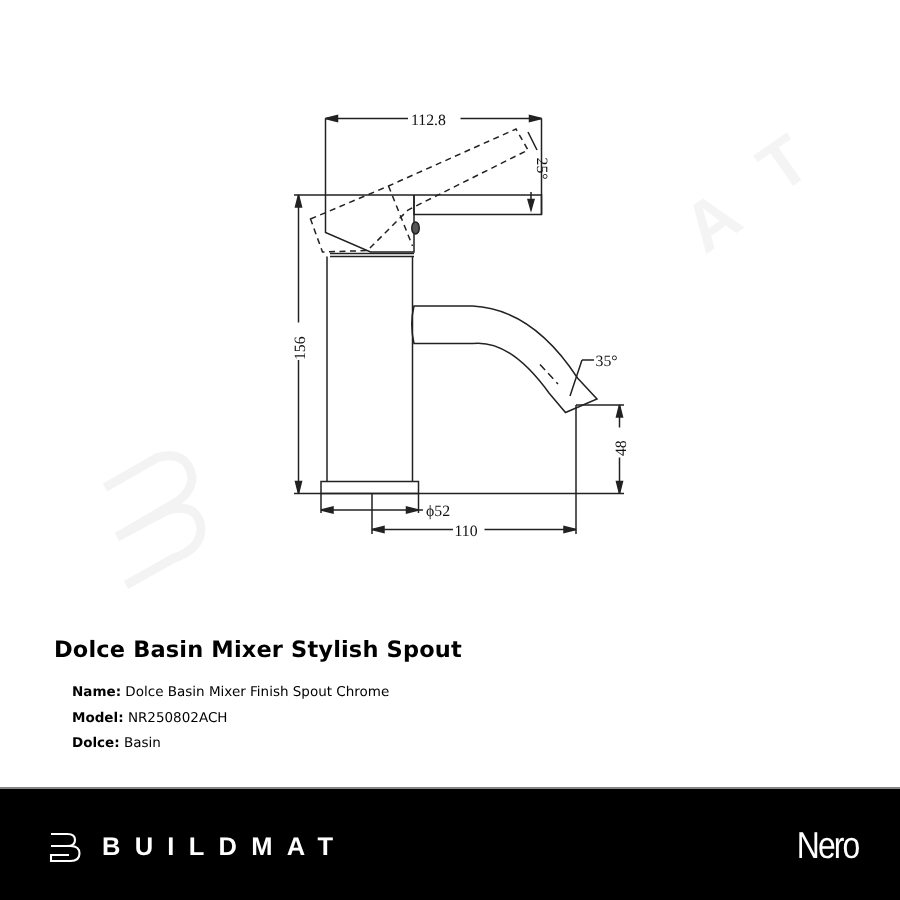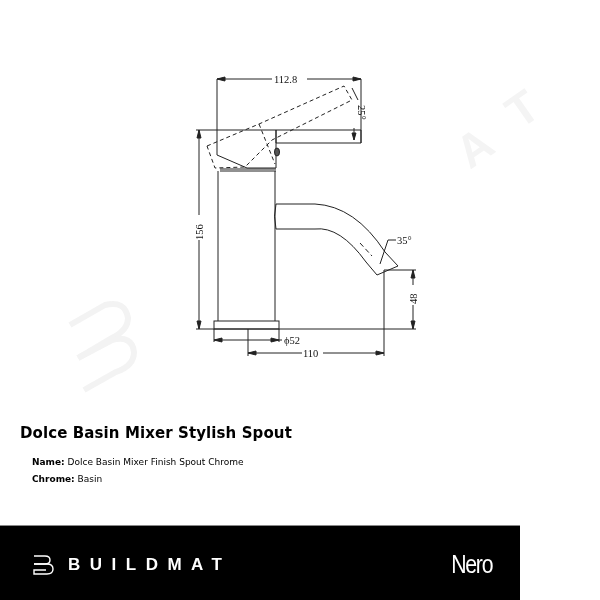--- a/index.html
+++ b/index.html
@@ -1,24 +1,24 @@
 <!DOCTYPE html>
 <html><head>
 <meta charset="utf-8">
 <style>
   html, body { margin: 0; padding: 0; }
   body { width: 600px; height: 600px; background: #ffffff; position: relative; overflow: hidden; font-family: "Liberation Sans", sans-serif; }
   .drawing { position: absolute; left: 0; top: 0; width: 600px; height: 400px; padding-left: 24px; }
   .drawing svg { position: absolute; left: 0; top: 0; }
   .watermark { position: absolute; left: 0; top: 0; width: 600px; height: 400px; pointer-events: none; }
-  .info { position: absolute; left: 20px; top: 424px; color: #000; }
+  .info { position: absolute; left: 36px; top: 424px; color: #000; }
   .info h1 { margin: 0 0 12px 0; font-size: 16.5px; font-weight: bold; letter-spacing: 0.1px; font-family: "DejaVu Sans", sans-serif; font-size: 15px; }
   .info .row { font-size: 9px; line-height: 17px; font-family: "DejaVu Sans", sans-serif; }
   .info .row b { font-weight: bold; padding-left: 12px; }
-  .footer { position: absolute; left: 0; top: 525px; width: 520px; height: 75px; background: #000; border-top: 1px solid #888; }
+  .footer { position: absolute; left: 0; top: 525px; width: 600px; height: 75px; background: #000; border-top: 1px solid #888; }
   .brand { position: absolute; left: 32px; top: 28px; display: flex; align-items: center; }
   .brand-text { color: #fff; font-weight: bold; font-size: 17px; letter-spacing: 9.5px; margin-left: 10px; font-family: "Liberation Sans", sans-serif; }
   .nero { position: absolute; right: 28px; top: 24px; color: #fff; font-size: 25px; font-family: "Liberation Sans", sans-serif; letter-spacing: -1.5px; transform: scaleX(0.85); transform-origin: right center; }
   .dim-text { font-family: "Liberation Serif", serif; font-size: 10.5px; fill: #111; }
 </style>
 </head>
 <body>
 
 <div class="drawing">
 
@@ -107,21 +107,25 @@
   </svg>
 </div>
 
 <div class="info">
   <h1>Dolce Basin Mixer Stylish Spout</h1>
   <div class="row">
     <b>Name:</b>
     <span>Dolce Basin Mixer Finish Spout Chrome</span>
   </div>
   <div class="row">
-    <b>Chrome:</b>
+    <b>Model:</b>
+    <span>NR250802ACH</span>
+  </div>
+  <div class="row">
+    <b>Dolce:</b>
     <span>Basin</span>
   </div>
 </div>
 
 <div class="footer">
   <div class="brand">
     <svg width="26" height="22" viewBox="0 0 26 22">
       <g stroke="#fff" stroke-width="1.4" fill="none">
         <path d="M2 2 L13 2 Q18 2 18 6 Q18 10 13 10 L2 10"></path>
         <path d="M2 10 L15 10 Q21 10 21 15 Q21 20 15 20 L2 20 L2 16 L14 16"></path>

